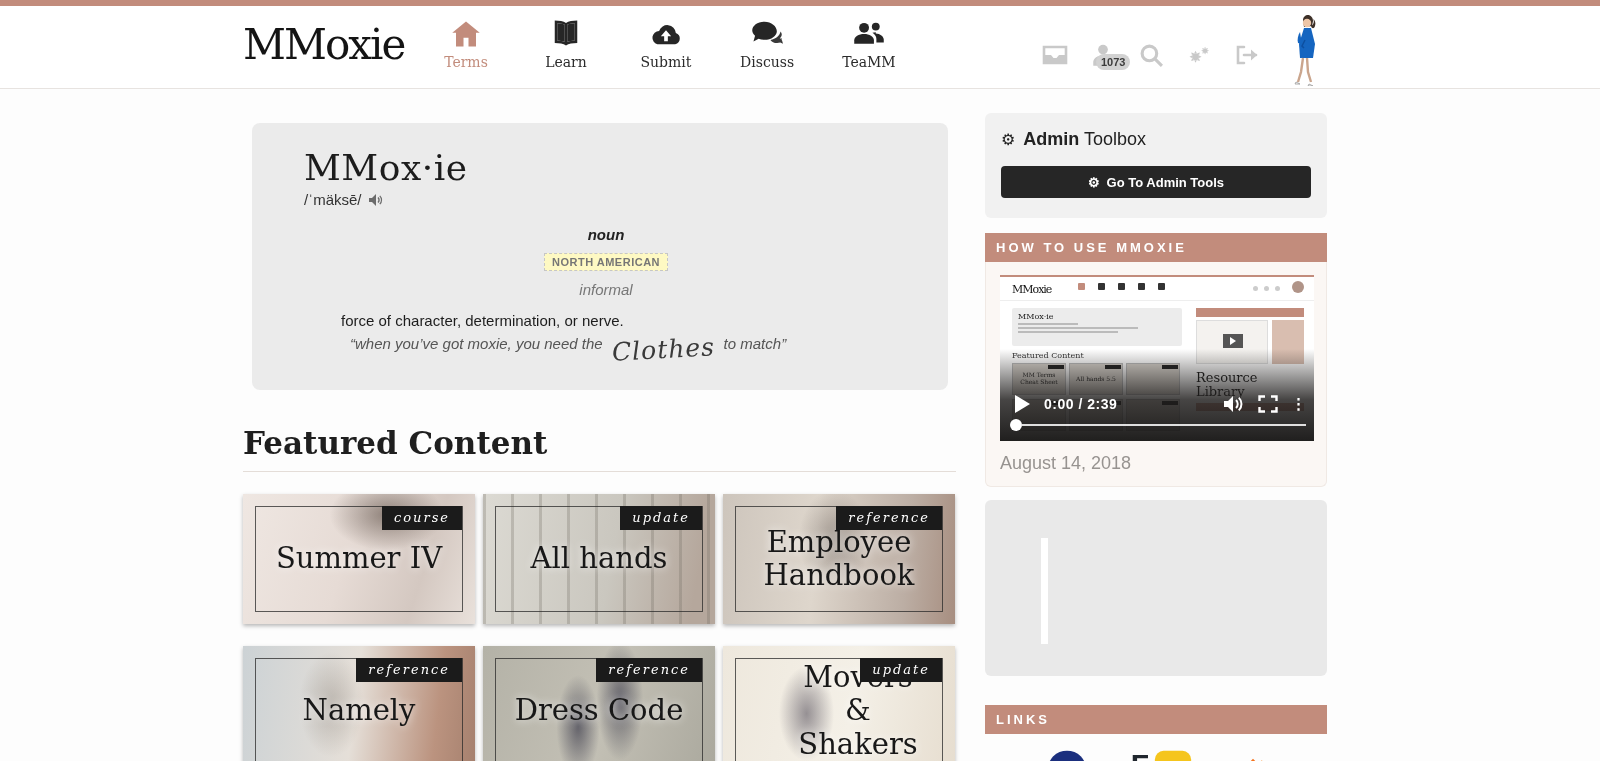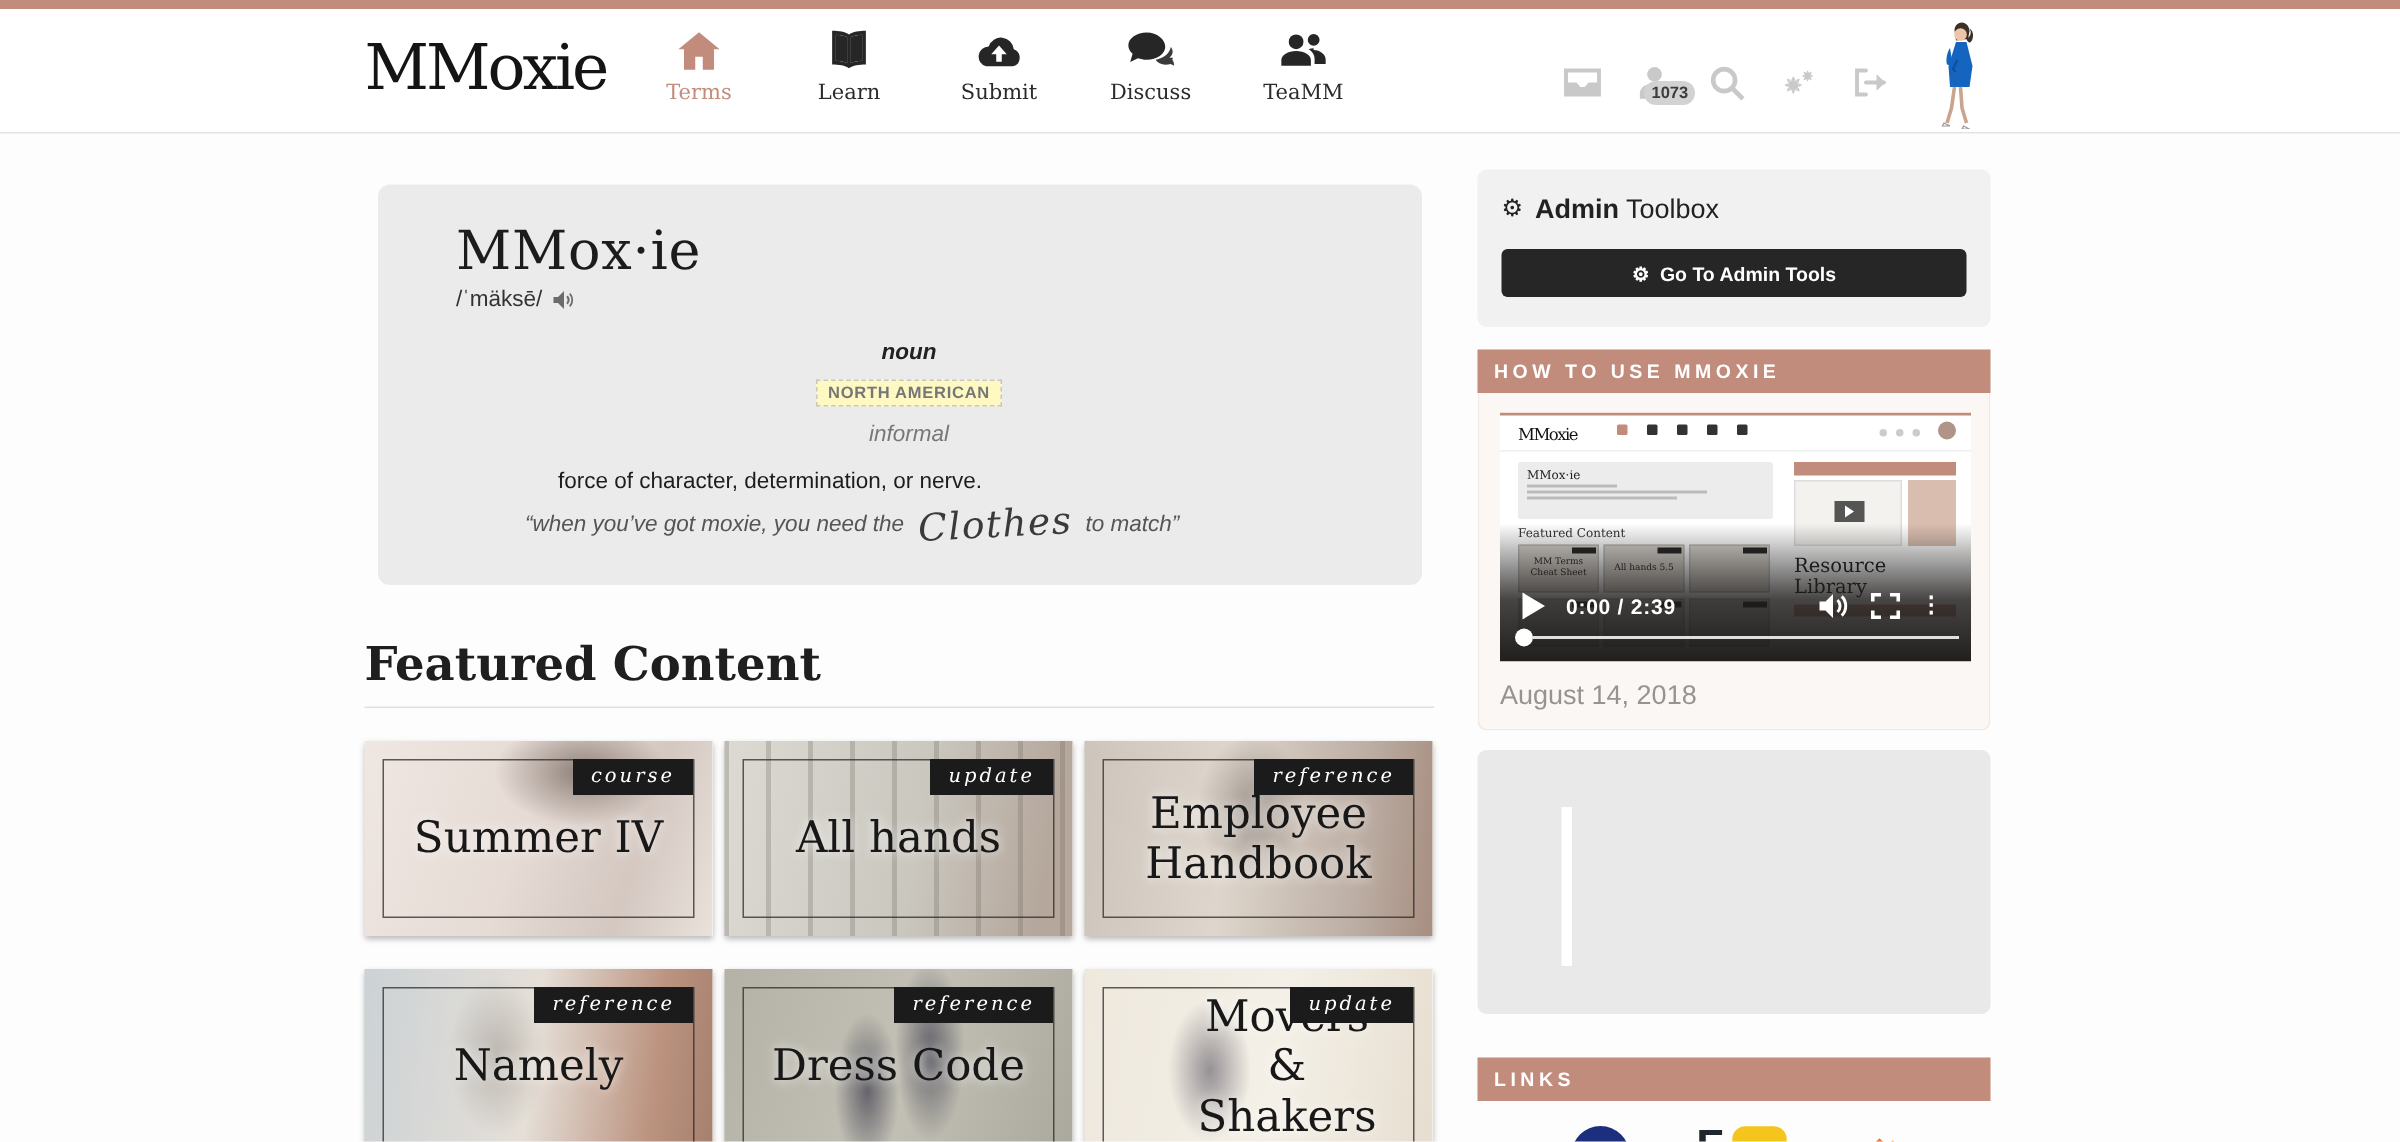--- a/index.html
+++ b/index.html
@@ -26,22 +26,22 @@
   .side-col { position:absolute; left:985px; top:89px; width:342px; }
 
   
   .def-card { margin-top:34px; margin-left:9px; width:696px; background:#ebebeb; border-radius:8px; padding:24px 40px 26px 52px; }
   .def-word { font-family:"DejaVu Serif", serif; font-size:36px; color:#1c1c1c; letter-spacing:0.5px; }
   .def-pron { font-size:15px; color:#333; margin-top:3px; display:flex; align-items:center; gap:6px; }
   .def-meta { margin-top:18px; font-size:15px; display:flex; align-items:center; gap:10px;flex-direction:column; }
   .def-pos { font-style:italic; font-weight:bold; color:#222; }
   .def-region { font-size:11px; font-weight:bold; letter-spacing:0.5px; color:#767676; background:#fef9c3; border:1px dashed #c6c6c6; padding:2px 7px; }
   .def-register { font-style:italic; color:#777; }
-  .def-meaning { margin-top:14px; margin-left:68px; font-size:15px; color:#1d1d1d; }
-  .def-quote { margin-top:6px; margin-left:46px; font-size:15px; font-style:italic; color:#555; display:flex; align-items:center; gap:9px; }
+  .def-meaning { margin-top:14px; margin-left:37px; font-size:15px; color:#1d1d1d; }
+  .def-quote { margin-top:6px; margin-left:46px; font-size:15px; font-style:italic; color:#555; display:flex; gap:9px; }
   .def-quote .script { font-family:"DejaVu Serif", serif; font-size:25px; color:#3a3a3a; transform:rotate(-3deg); display:inline-block; letter-spacing:1px; }
 
   
   .section-h { font-family:"DejaVu Serif", serif; font-size:31px; color:#1f1f1f; margin-top:33px; }
   .section-h.first { margin-top:35px; }
   .section-rule { border:none; border-top:1px solid #e4ddd8; margin-top:10px; width:713px; }
 
   
   .cards-grid { margin-top:22px; display:grid; grid-template-columns:repeat(3,232px); grid-auto-rows:130px; gap:22px 8px; }
   .card { position:relative; cursor:pointer; box-shadow:0 2px 4px rgba(0,0,0,0.28); display:flex; align-items:center; justify-content:center; overflow:hidden; }
@@ -89,21 +89,21 @@
   .mini-card .mtitle { font-family:"DejaVu Serif", serif; font-size:6px; color:#222; text-align:center; line-height:1.1; }
   .mini-side-band { position:absolute; left:196px; top:33px; width:108px; height:9px; background:#c28c7c; }
   .mini-video { position:absolute; left:196px; top:45px; width:72px; height:44px; background:#f4f2ef; border:1px solid #ddd; }
   .mini-video .mplay { position:absolute; left:26px; top:13px; width:20px; height:14px; background:#555; }
   .mini-video .mplay::after { content:""; position:absolute; left:7px; top:3px; border-left:6px solid #fff; border-top:4px solid transparent; border-bottom:4px solid transparent; }
   .mini-res-box { position:absolute; left:272px; top:45px; width:32px; height:44px; background:#c9a28f; opacity:0.7; }
   .mini-resource { position:absolute; left:196px; top:96px; width:112px; font-family:"DejaVu Serif", serif; font-size:13px; line-height:1.1; color:#1a1a1a; }
   .mini-res-band { position:absolute; left:196px; top:128px; width:108px; height:8px; background:#c28c7c; opacity:0.85; }
 
   .video-overlay { position:absolute; left:0; right:0; bottom:0; height:92px; background:linear-gradient(180deg, rgba(0,0,0,0) 0%, rgba(30,28,27,0.82) 55%, rgba(20,19,18,0.95) 100%); }
-  .vctrl { position:absolute; left:0; right:11px; bottom:24px; height:26px; display:flex; align-items:center; color:#fff;justify-content:flex-end; }
+  .vctrl { position:absolute; left:0; right:0; bottom:24px; height:26px; display:flex; align-items:center; color:#fff;justify-content:flex-end; }
   .play-tri { margin-left:15px; width:0; height:0; border-left:15px solid #fff; border-top:9px solid transparent; border-bottom:9px solid transparent; cursor:pointer; }
   .vtime { margin-left:14px; font-size:14px; font-weight:bold; letter-spacing:0.5px; }
   .vright { margin-left:auto; display:flex; align-items:center; gap:13px; margin-right:8px; }
   .vicon { cursor:pointer; display:flex; align-items:center; }
   .kebab { font-size:15px; font-weight:bold; color:#fff; letter-spacing:0; cursor:pointer; line-height:0.55; }
   .vprogress { position:absolute; left:10px; right:8px; bottom:10px; height:12px; display:flex; align-items:center; }
   .vknob { width:12px; height:12px; border-radius:50%; background:#fff; flex:none; cursor:pointer; }
   .vtrack { flex:1; height:2.5px; background:rgba(255,255,255,0.85); }
   .video-date { margin-top:12px; font-size:18px; color:#979390; }
 

